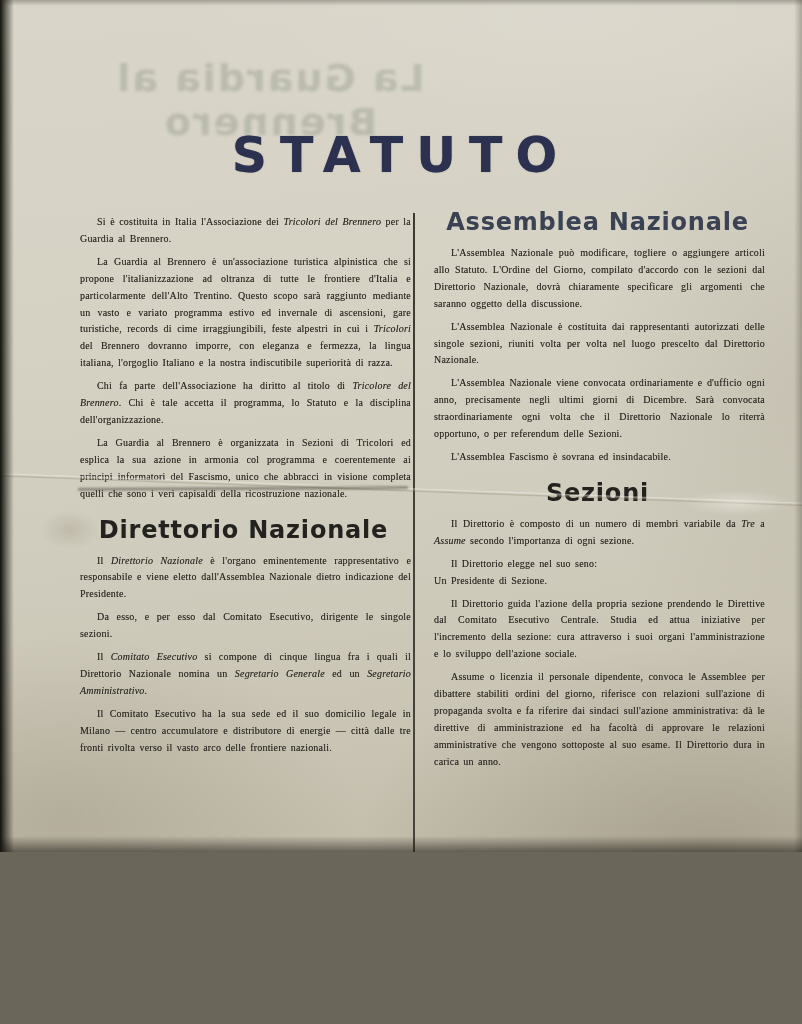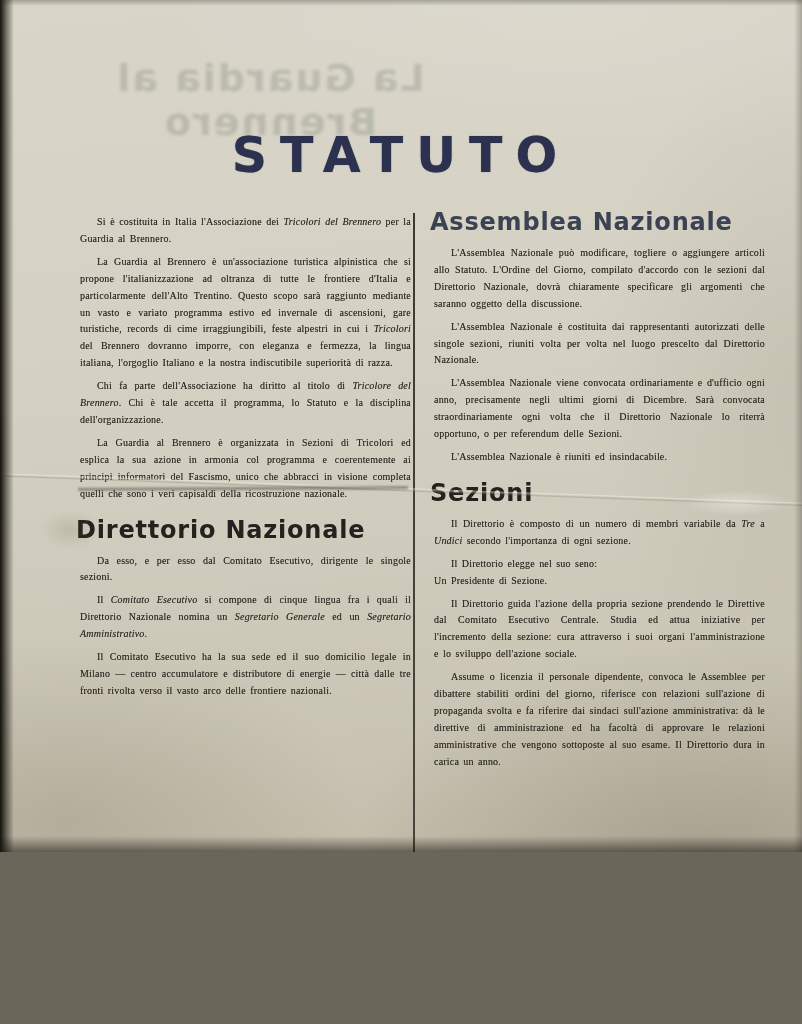--- a/index.html
+++ b/index.html
@@ -61,21 +61,21 @@
     font-size:10px;
     line-height:16.9px;
     letter-spacing:.2px;
     word-spacing:1.6px;
     text-shadow:0 0 .4px rgba(45,42,36,.55);
   }
   .para .it{font-style:italic;}
 
   .heading{
     margin:13px 0 9px 0;
-    text-align:left;
+    text-align:center;
     font-family:"DejaVu Sans","Liberation Sans",sans-serif;
     font-weight:bold;
     font-size:24px;
     letter-spacing:.8px;
     color:#23221f;
   }
   .heading.navy{color:#3a4254;}
   .heading.first{margin-top:0;}
 
   .divider{
@@ -110,32 +110,33 @@
   <h1 class="doc-title">STATUTO</h1>
 
   <div class="divider"></div>
 
   <div class="col col-left">
       <p class="para"><span>Si è costituita in Italia l'Associazione dei </span><span class="it">Tricolori del Brennero</span><span> per la Guardia al Brennero.</span></p>
       <p class="para"><span>La Guardia al Brennero è un'associazione turistica alpinistica che si propone l'italianizzazione ad oltranza di tutte le frontiere d'Italia e particolarmente dell'Alto Trentino. Questo scopo sarà raggiunto mediante un vasto e variato programma estivo ed invernale di ascensioni, gare turistiche, records di cime irraggiungibili, feste alpestri in cui i </span><span class="it">Tricolori</span><span> del Brennero dovranno imporre, con eleganza e fermezza, la lingua italiana, l'orgoglio Italiano e la nostra indiscutibile superiorità di razza.</span></p>
       <p class="para"><span>Chi fa parte dell'Associazione ha diritto al titolo di </span><span class="it">Tricolore del Brennero</span><span>. Chi è tale accetta il programma, lo Statuto e la disciplina dell'organizzazione.</span></p>
       <p class="para"><span>La Guardia al Brennero è organizzata in Sezioni di Tricolori ed esplica la sua azione in armonia col programma e coerentemente ai principi informatori del Fascismo, unico che abbracci in visione completa quelli che sono i veri capisaldi della ricostruzione nazionale.</span></p>
       <h2 class="heading">Direttorio Nazionale</h2>
+      <p class="para"><span>Il </span><span class="it">Direttorio Nazionale</span><span> è l'organo eminentemente rappresentativo e responsabile e viene eletto dall'Assemblea Nazionale dietro indicazione del Presidente.</span></p>
       <p class="para"><span>Da esso, e per esso dal Comitato Esecutivo, dirigente le singole sezioni.</span></p>
       <p class="para"><span>Il </span><span class="it">Comitato Esecutivo</span><span> si compone di cinque lingua fra i quali il Direttorio Nazionale nomina un </span><span class="it">Segretario Generale</span><span> ed un </span><span class="it">Segretario Amministrativo</span><span>.</span></p>
       <p class="para"><span>Il Comitato Esecutivo ha la sua sede ed il suo domicilio legale in Milano — centro accumulatore e distributore di energie — città dalle tre fronti rivolta verso il vasto arco delle frontiere nazionali.</span></p>
     </div>
   <div class="col col-right">
       <h2 class="heading navy first">Assemblea Nazionale</h2>
       <p class="para"><span>L'Assemblea Nazionale può modificare, togliere o aggiungere articoli allo Statuto. L'Ordine del Giorno, compilato d'accordo con le sezioni dal Direttorio Nazionale, dovrà chiaramente specificare gli argomenti che saranno oggetto della discussione.</span></p>
       <p class="para"><span>L'Assemblea Nazionale è costituita dai rappresentanti autorizzati delle singole sezioni, riuniti volta per volta nel luogo prescelto dal Direttorio Nazionale.</span></p>
       <p class="para"><span>L'Assemblea Nazionale viene convocata ordinariamente e d'ufficio ogni anno, precisamente negli ultimi giorni di Dicembre. Sarà convocata straordinariamente ogni volta che il Direttorio Nazionale lo riterrà opportuno, o per referendum delle Sezioni.</span></p>
-      <p class="para"><span>L'Assemblea Nazionale è riuniti ed insindacabile.</span></p>
+      <p class="para"><span>L'Assemblea Fascismo è sovrana ed insindacabile.</span></p>
       <h2 class="heading">Sezioni</h2>
-      <p class="para"><span>Il Direttorio è composto di un numero di membri variabile da </span><span class="it">Tre</span><span> a </span><span class="it">Undici</span><span> secondo l'importanza di ogni sezione.</span></p>
+      <p class="para"><span>Il Direttorio è composto di un numero di membri variabile da </span><span class="it">Tre</span><span> a </span><span class="it">Assume</span><span> secondo l'importanza di ogni sezione.</span></p>
       <p class="para"><span>Il Direttorio elegge nel suo seno:</span><br><span>Un Presidente di Sezione.</span></p>
       <p class="para"><span>Il Direttorio guida l'azione della propria sezione prendendo le Direttive dal Comitato Esecutivo Centrale. Studia ed attua iniziative per l'incremento della sezione: cura attraverso i suoi organi l'amministrazione e lo sviluppo dell'azione sociale.</span></p>
       <p class="para"><span>Assume o licenzia il personale dipendente, convoca le Assemblee per dibattere stabiliti ordini del giorno, riferisce con relazioni sull'azione di propaganda svolta e fa riferire dai sindaci sull'azione amministrativa: dà le direttive di amministrazione ed ha facoltà di approvare le relazioni amministrative che vengono sottoposte al suo esame. Il Direttorio dura in carica un anno.</span></p>
     </div>
 
   <div class="crease"></div>
   <div class="smudge-line"></div>
   <div class="stain-1"></div>
   <div class="stain-2"></div>
 

